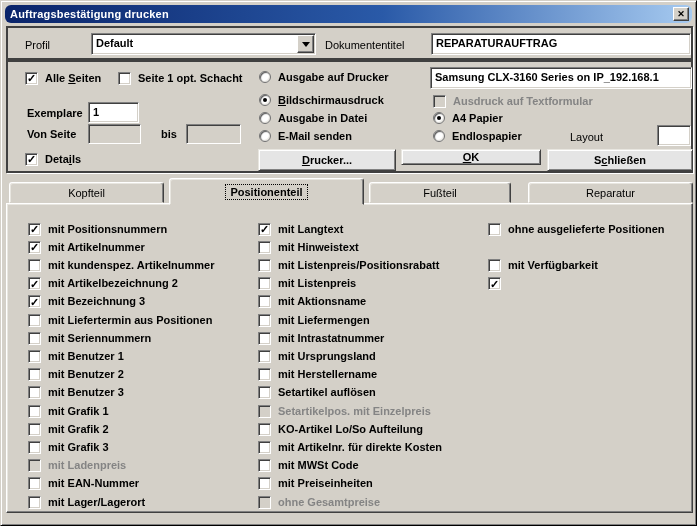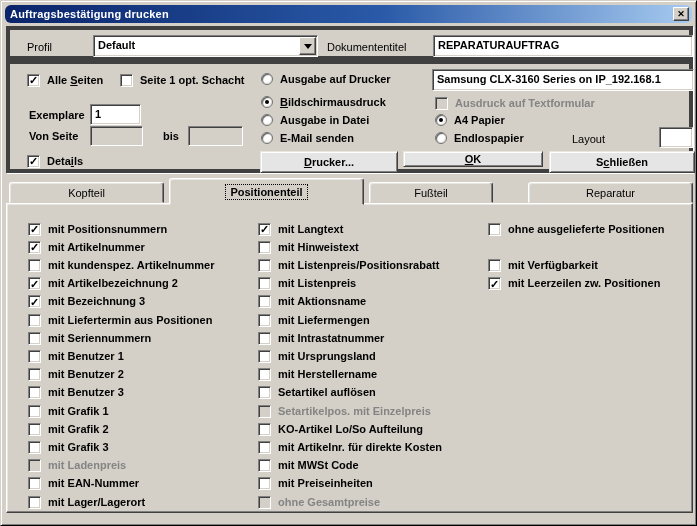--- a/index.html
+++ b/index.html
@@ -20,21 +20,21 @@
   .titletext{color:#fff;font-weight:bold;letter-spacing:.2px;}
   .closebtn{
     position:absolute;right:3px;top:2px;width:16px;height:14px;
     background:#d4d0c8;border:1px solid;border-color:#fff #404040 #404040 #fff;
     box-shadow:inset -1px -1px 0 #808080;
     display:flex;align-items:center;justify-content:center;
     font-size:9px;font-weight:bold;line-height:1;cursor:default;
   }
   
   .panel{
-    position:absolute;border:4px solid #404040;
+    position:absolute;border:2px solid #404040;
     box-shadow:1px 1px 0 #fff;
   }
   .panel1{left:5px;top:25px;width:687px;height:34px;}
   .panel2{left:5px;top:59px;width:687px;height:113px;}
   .page{
     position:absolute;left:5px;top:202px;width:687px;height:310px;
     background:#d4d0c8;
     border:1px solid;border-color:#fff #404040 #404040 #fff;
     box-shadow:inset -1px -1px 0 #808080, inset 1px 1px 0 #e8e6e0;
     z-index:1;
@@ -198,21 +198,21 @@
     </div>
   </div>
 
   <div class="tabbar" id="tabbar">
       <div class="tab" style="left: 3px; width: 155px;">
         <span class="tab-label">Kopfteil</span>
       </div>
       <div class="tab active" style="left: 163px; width: 195px;">
         <span class="tab-label">Positionenteil</span>
       </div>
-      <div class="tab" style="left: 363px; width: 124px;">
+      <div class="tab" style="left: 363px; width: 142px;">
         <span class="tab-label">Fußteil</span>
       </div>
       <div class="tab" style="left: 522px; width: 165px;">
         <span class="tab-label">Reparatur</span>
       </div>
     </div>
 
   <div class="page">
     <div id="grid-col1" style="position:absolute;left:21px;top:0;">
         <div class="cbrow" style="left: 0px; top: 18px;">
@@ -350,18 +350,17 @@
         <div class="cbrow" style="left: 0px; top: 18px;">
           <span class="cb-box"></span>
           <span class="cblabel">ohne ausgelieferte Positionen</span>
         </div>
         <div class="cbrow" style="left: 0px; top: 54.4px;">
           <span class="cb-box"></span>
           <span class="cblabel">mit Verfügbarkeit</span>
         </div>
         <div class="cbrow" style="left: 0px; top: 72.6px;">
           <span class="cb-box">✓</span>
-          <span class="cblabel">mit Leerzeilen zw. Positionen</span>
         </div>
       </div>
   </div>
 
 </div>
 
 </body></html>

